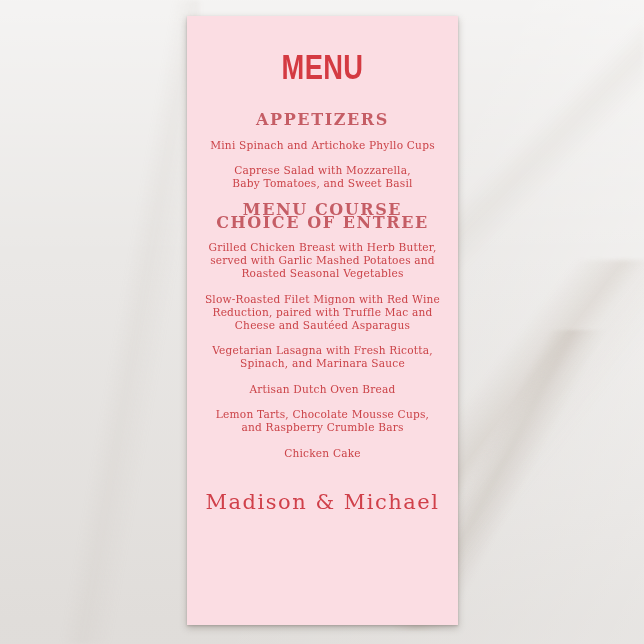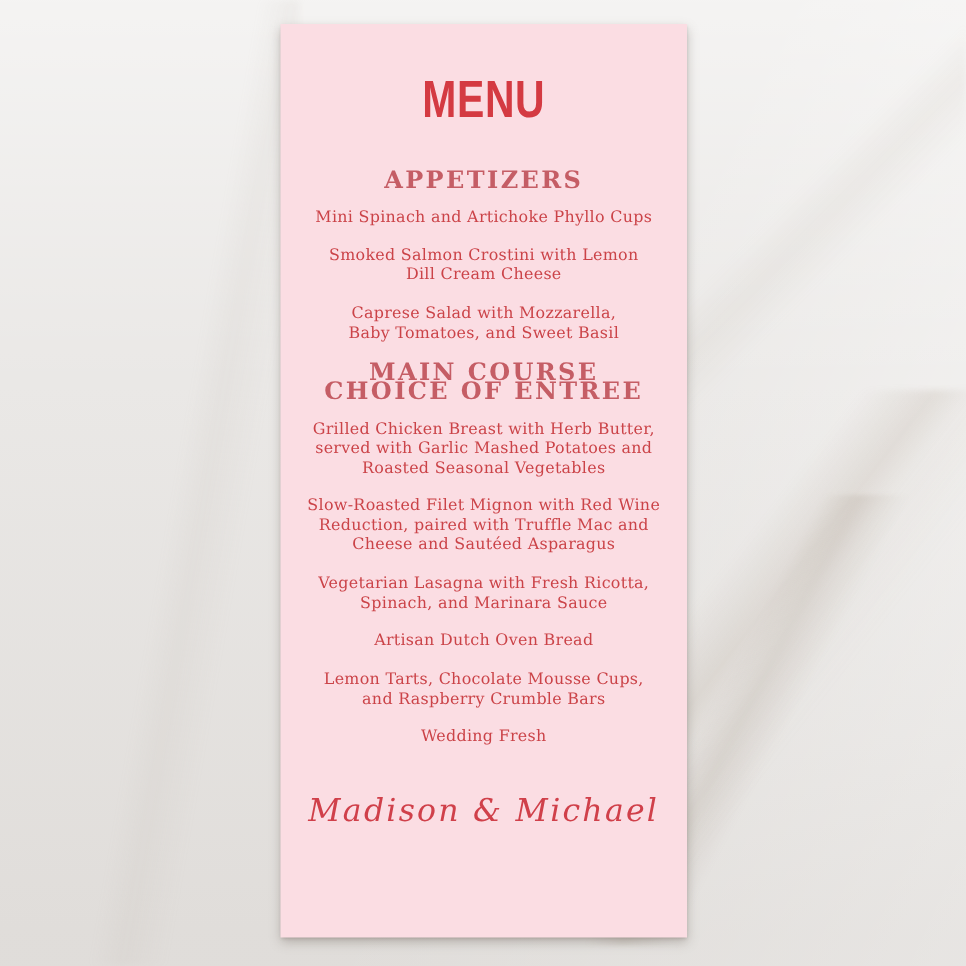--- a/index.html
+++ b/index.html
@@ -96,58 +96,55 @@
     font-size: 10.6px;
     line-height: 13px;
     letter-spacing: 0.2px;
     color: #cb4348;
     white-space: pre-line;
   }
 
   .card .signature {
     margin: 29px 0 0 0;
     font-family: "DejaVu Serif", serif;
-    font-style: italic;
     font-size: 21px;
     line-height: 26px;
     letter-spacing: 1.5px;
     color: #d0404a;
   }
 </style>
 </head>
 <body>
 
 <div class="scene">
   <div class="vein vein-1"></div>
   <div class="vein vein-2"></div>
   <div class="vein vein-3"></div>
   <div class="vein vein-4"></div>
 
   <div class="card">
     <h1 class="menu-title">MENU</h1>
 
     <h2 class="section-heading after-title">APPETIZERS</h2>
     <p class="menu-item">Mini Spinach and Artichoke Phyllo Cups</p>
-    <p class="menu-item">Smoked Salmon Crostini with Lemon
-Dill Cream Cheese</p>
 
     <p class="menu-item">Caprese Salad with Mozzarella,
 Baby Tomatoes, and Sweet Basil</p>
 
-    <h2 class="section-heading">MAIN COURSE
+    <h2 class="section-heading">MENU COURSE
 CHOICE OF ENTREE</h2>
     <p class="menu-item">Grilled Chicken Breast with Herb Butter,
 served with Garlic Mashed Potatoes and
 Roasted Seasonal Vegetables</p>
     <p class="menu-item">Slow-Roasted Filet Mignon with Red Wine
 Reduction, paired with Truffle Mac and
 Cheese and Sautéed Asparagus</p>
     <p class="menu-item">Vegetarian Lasagna with Fresh Ricotta,
 Spinach, and Marinara Sauce</p>
     <p class="menu-item">Artisan Dutch Oven Bread</p>
 
     <p class="menu-item">Lemon Tarts, Chocolate Mousse Cups,
 and Raspberry Crumble Bars</p>
-    <p class="menu-item">Wedding Fresh</p>
+    <p class="menu-item">Chicken Cake</p>
 
     <div class="signature">Madison &amp; Michael</div>
   </div>
 </div>
 
 </body></html>

